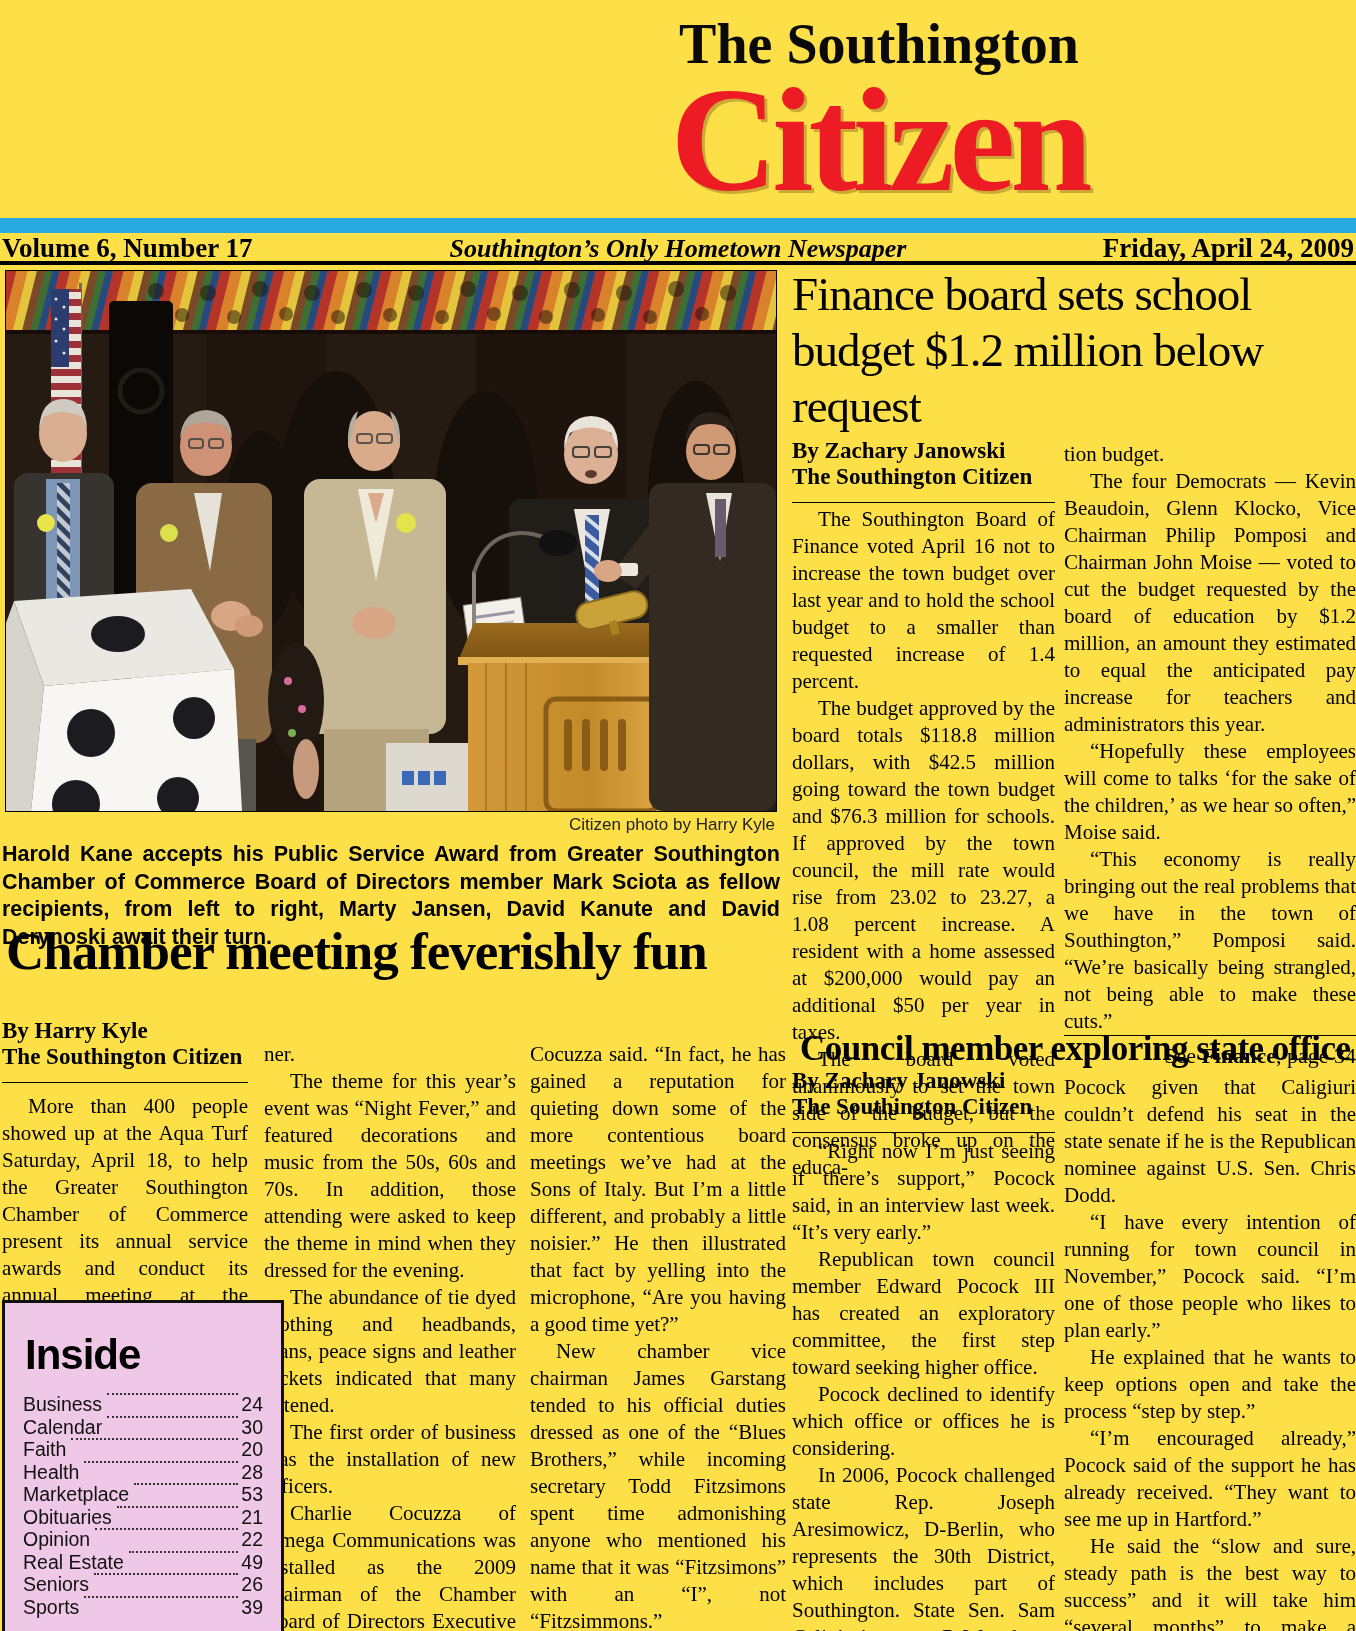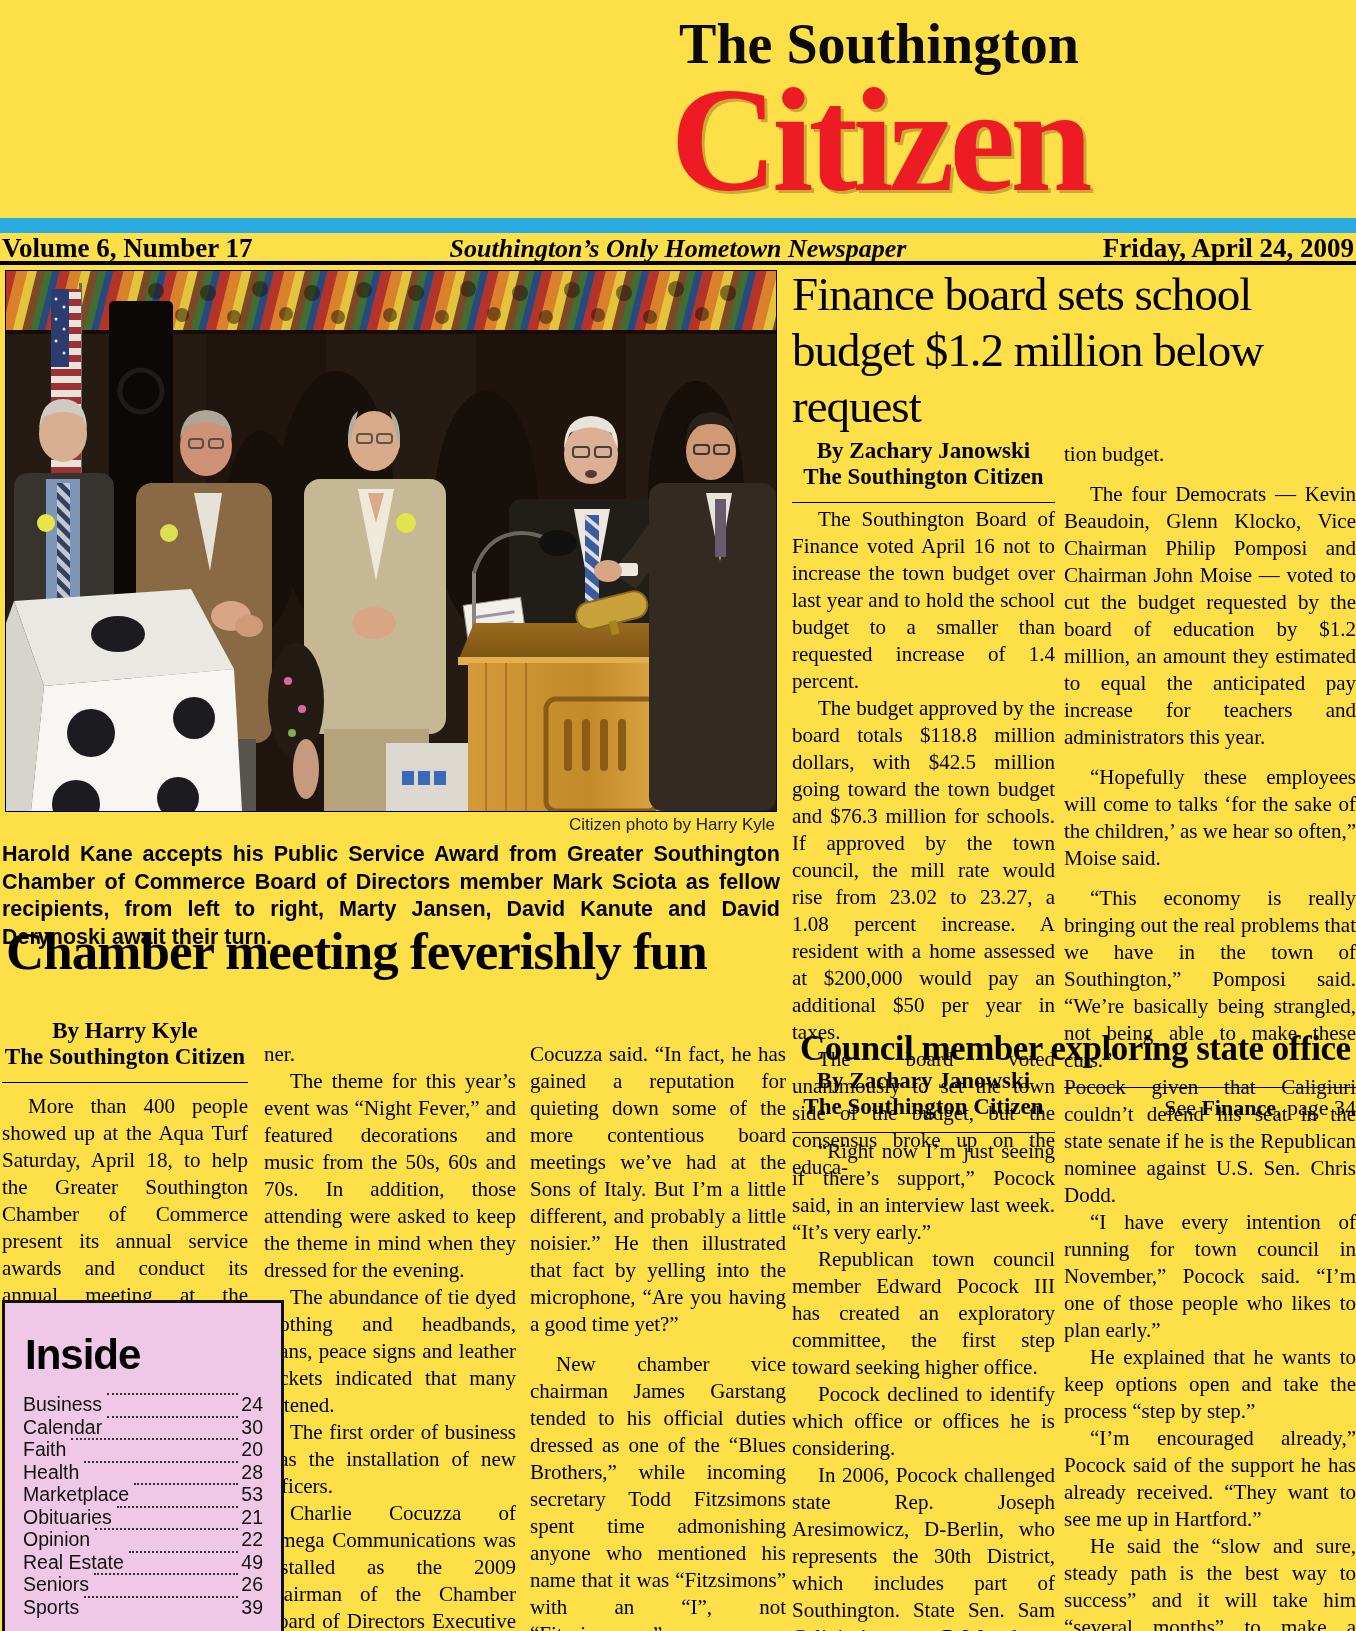--- a/index.html
+++ b/index.html
@@ -33,28 +33,28 @@
 
   
   .chamber-headline{position:absolute;left:2px;top:917px;width:790px;
         font-weight:bold;font-size:53px;letter-spacing:-1px;white-space:nowrap;}
   .fin-headline{position:absolute;left:792px;top:266px;width:540px;
         font-weight:normal;font-size:47px;line-height:56px;letter-spacing:-1px;}
   .council-headline{position:absolute;left:792px;top:1021px;width:564px;
         font-weight:bold;font-size:35px;letter-spacing:-0.5px;white-space:nowrap;}
 
   
-  .byline{text-align:center;font-weight:bold;font-size:23px;line-height:26px;}
+  .byline{text-align:left;font-weight:bold;font-size:23px;line-height:26px;}
   .by-rule{border:0;border-top:1.5px solid #000;margin:12px 0 0 0;width:100%;}
   .fin-byline{position:absolute;left:792px;top:438px;width:263px;}
   .cn-byline{position:absolute;left:792px;top:1068px;width:263px;}
   .ch-byline{padding-top:12px;}
 
   
-  .col{position:absolute;font-size:21px;line-height:27px;text-align:justify;gap:13px;}
+  .col{position:absolute;font-size:21px;line-height:27px;text-align:justify;}
   .col p{margin:0;text-indent:26px;}
   .col p.cont{text-indent:0;}
   .fin-colA{left:792px;top:506px;width:263px;}
   .fin-colB{left:1064px;top:441px;width:292px;height:554px;display:flex;flex-direction:column;}
   .cn-colA{left:792px;top:1138px;width:263px;}
   .cn-colB{left:1064px;top:1074px;width:292px;}
   .ch-col1{left:2px;top:1006px;width:246px;}
   .ch-col2{left:264px;top:1041px;width:252px;}
   .ch-col3{left:530px;top:1041px;width:256px;height:590px;display:flex;flex-direction:column;}
 

